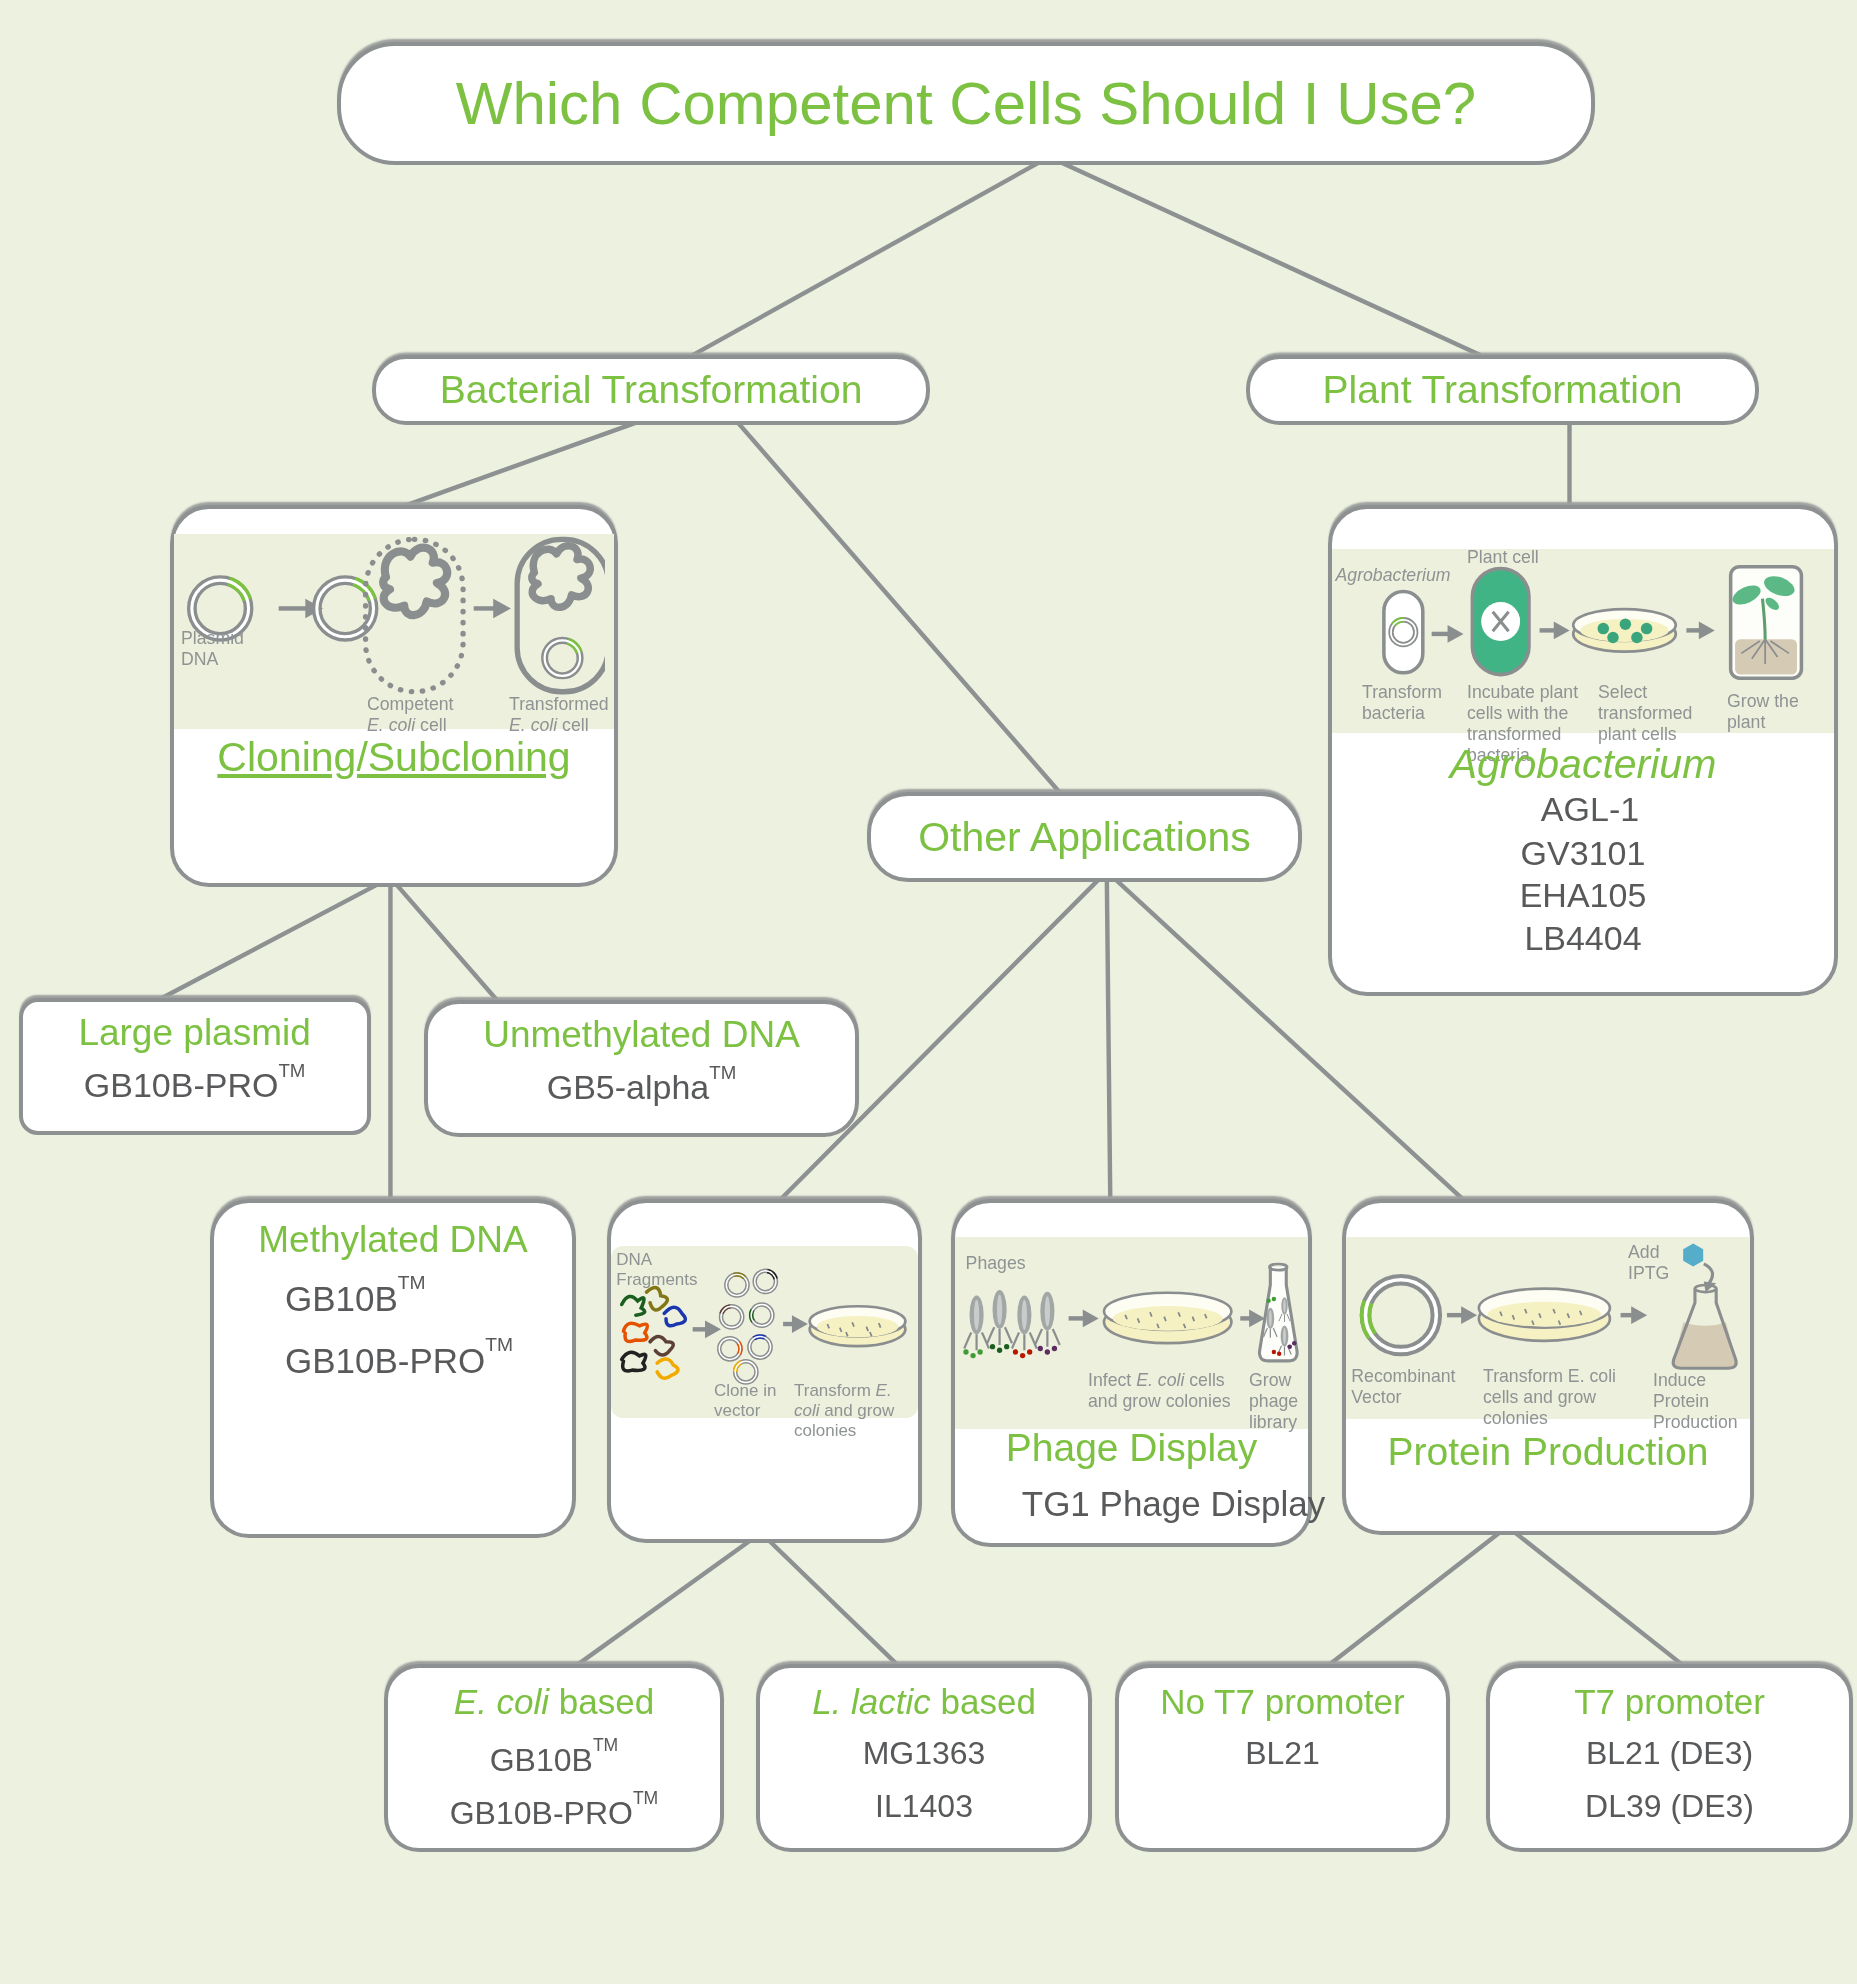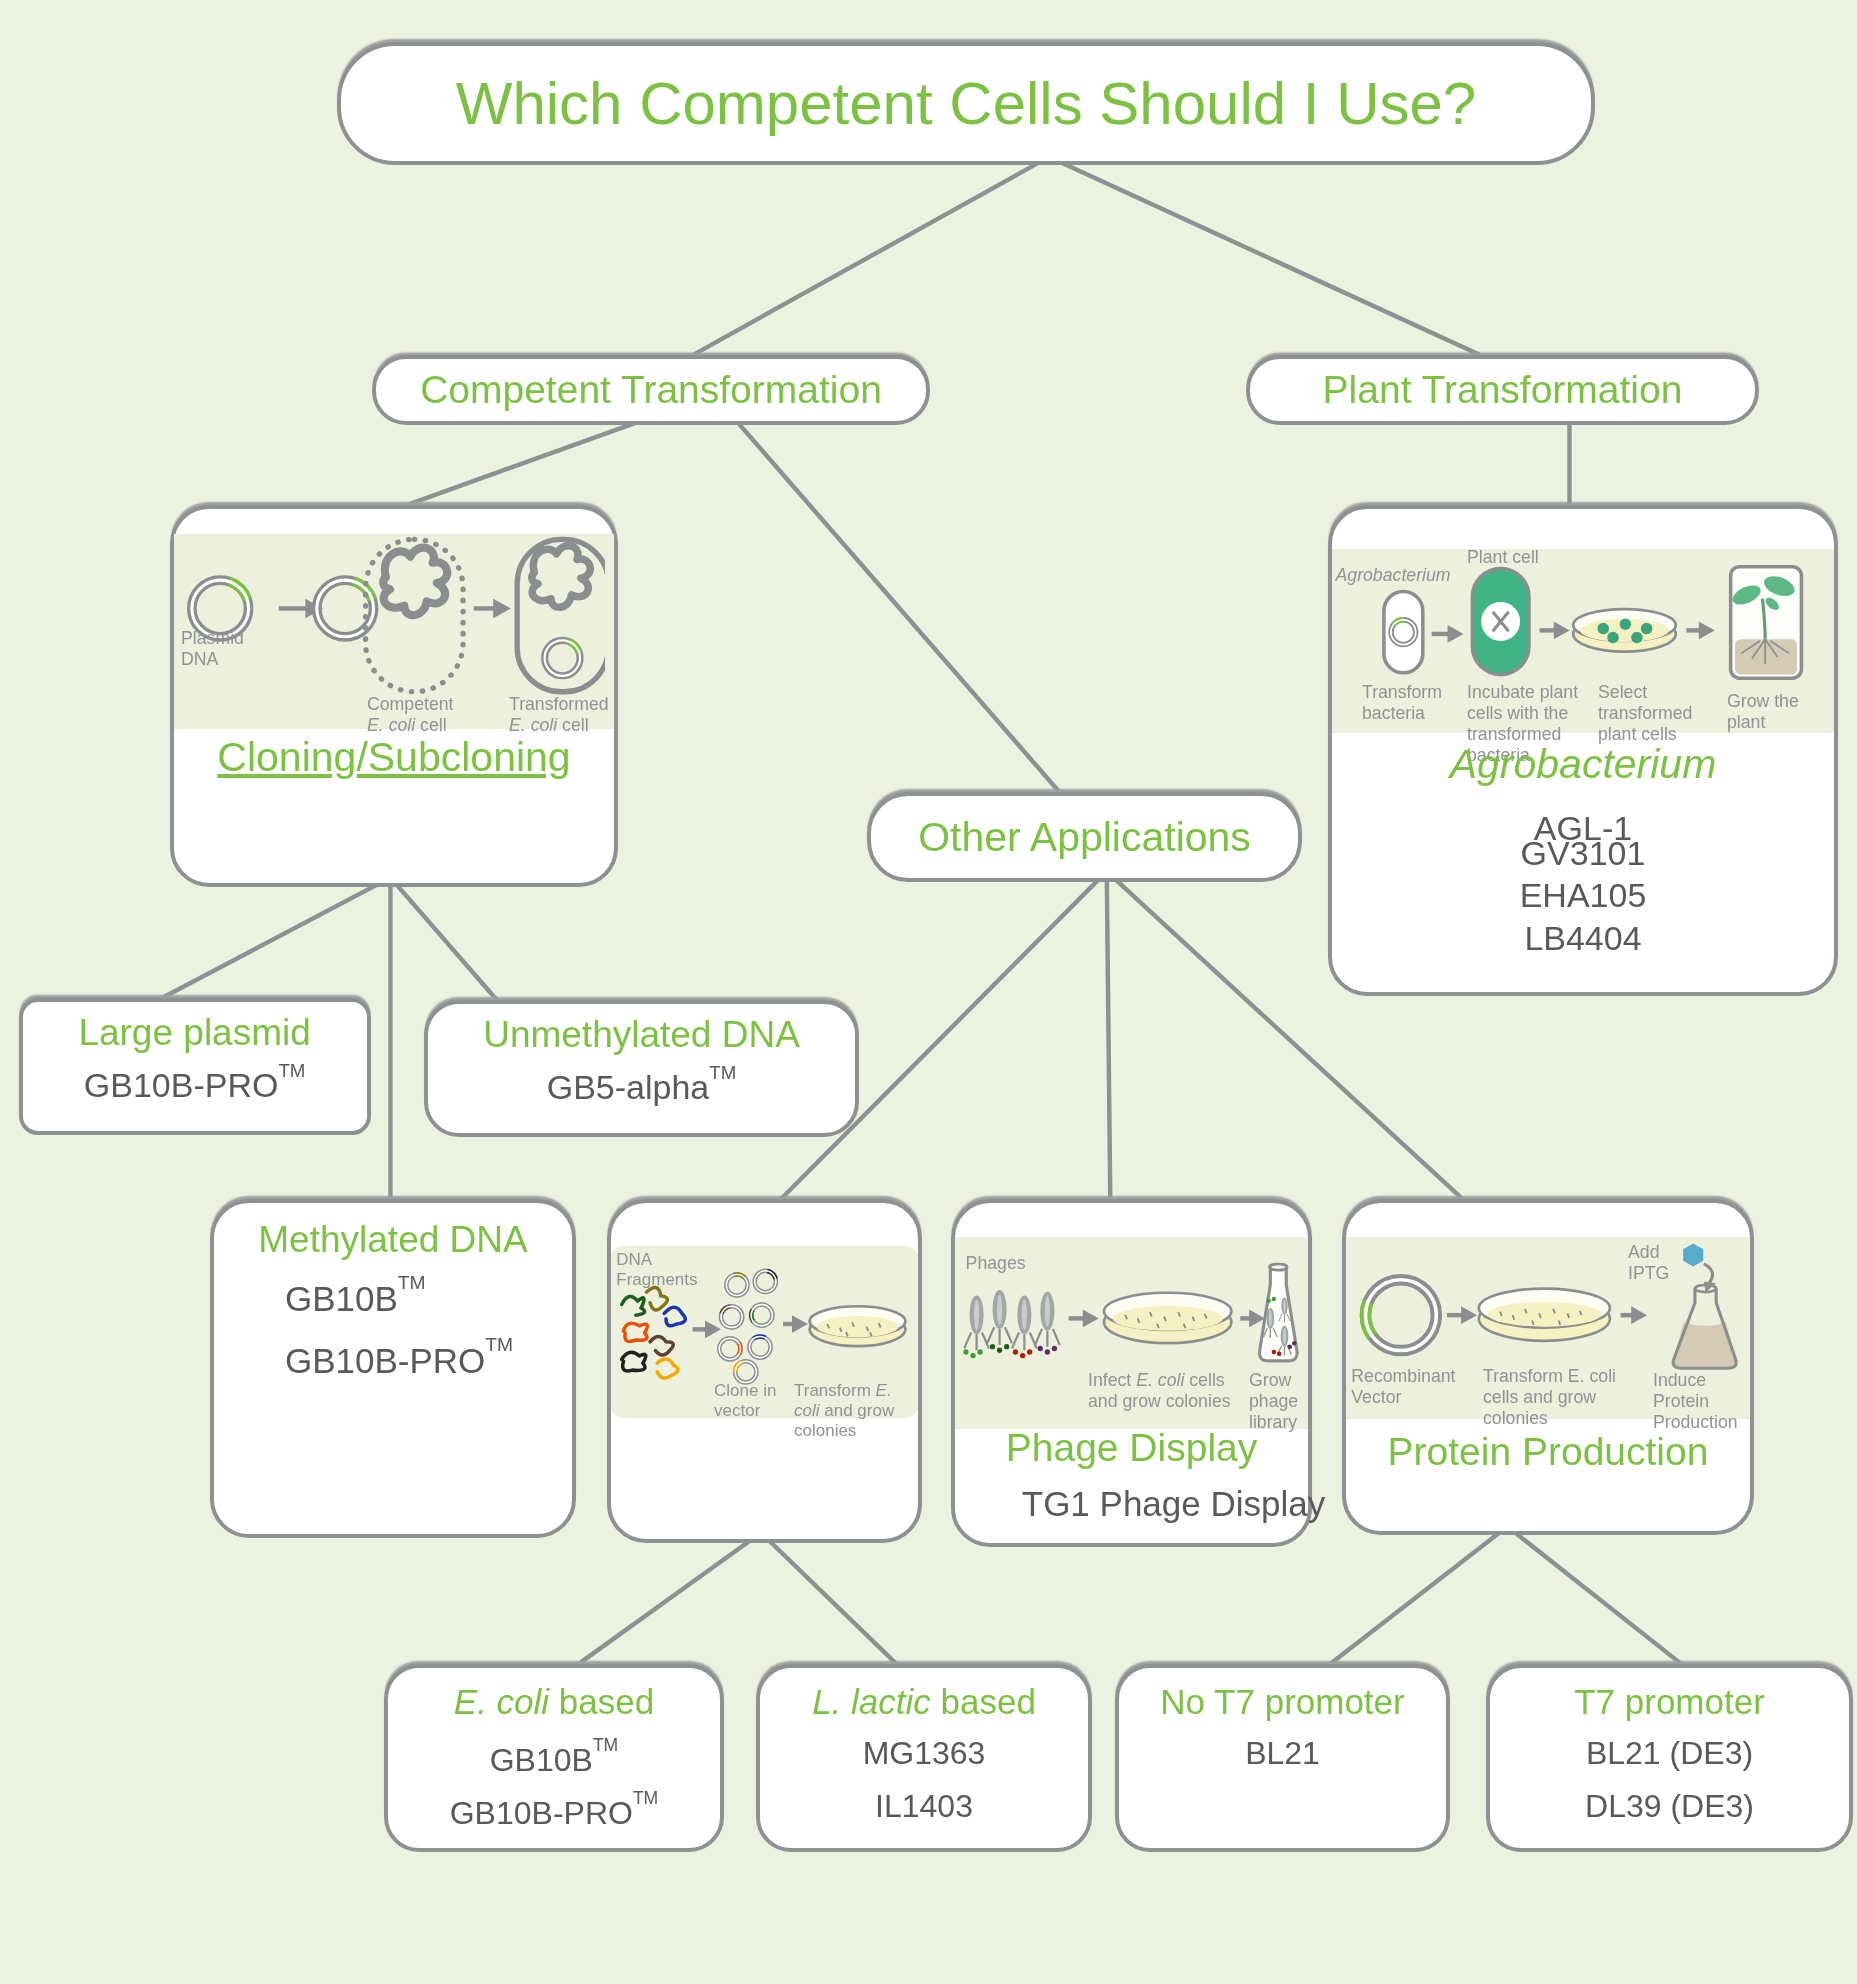--- a/index.html
+++ b/index.html
@@ -43,21 +43,21 @@
       <path d="M1700 1722 L1496 1880"></path>
       <path d="M1700 1722 L1900 1880"></path>
     </g>
   </svg>
 
   <div class="pill" style="left:337px;top:42px;width:1250px;height:115px;border-radius:58px;font-size:60px;">
     <span>Which Competent Cells Should I Use?</span>
   </div>
 
   <div class="pill" style="left:372px;top:355px;width:550px;height:62px;border-radius:34px;font-size:39px;">
-    <span>Competent Transformation</span>
+    <span>Bacterial Transformation</span>
   </div>
   <div class="pill" style="left:1246px;top:355px;width:505px;height:62px;border-radius:34px;font-size:39px;">
     <span>Plant Transformation</span>
   </div>
   <div class="pill" style="left:867px;top:792px;width:427px;height:82px;border-radius:41px;font-size:41px;">
     <span>Other Applications</span>
   </div>
 
   <div class="card" style="left:170px;top:505px;width:440px;height:374px;">
     <div class="band" style="top:25px;height:195px;">
@@ -181,21 +181,21 @@
       <div class="il-label" style="left:266px;top:133px;width:111px;">
         <span>Select transformed plant cells</span>
       </div>
       <div class="il-label" style="left:395px;top:142px;width:93px;">
         <span>Grow the plant</span>
       </div>
     </div>
     <div class="card-title" style="top:230px;font-size:41px;line-height:50px;font-style:italic;">
       <span>Agrobacterium</span>
     </div>
-    <div class="prod" style="top:298px;font-size:34px;line-height:43px;"><span>AGL-1</span></div>
+    <div class="prod" style="top:279px;font-size:34px;line-height:43px;padding-left:7px;"><span>AGL-1</span></div>
     <div class="prod" style="top:323px;font-size:34px;line-height:43px;"><span>GV3101</span></div>
     <div class="prod" style="top:365px;font-size:34px;line-height:43px;"><span>EHA105</span></div>
     <div class="prod" style="top:408px;font-size:34px;line-height:43px;"><span>LB4404</span></div>
   </div>
 
   <div class="card" style="left:18.6px;top:998px;width:344px;height:129px;border-radius:19px;">
     <div class="card-title" style="top:8.9px;font-size:37px;line-height:44px;">
       <span>Large plasmid</span>
     </div>
     <div class="prod" style="top:55px;font-size:34px;line-height:43px;">

